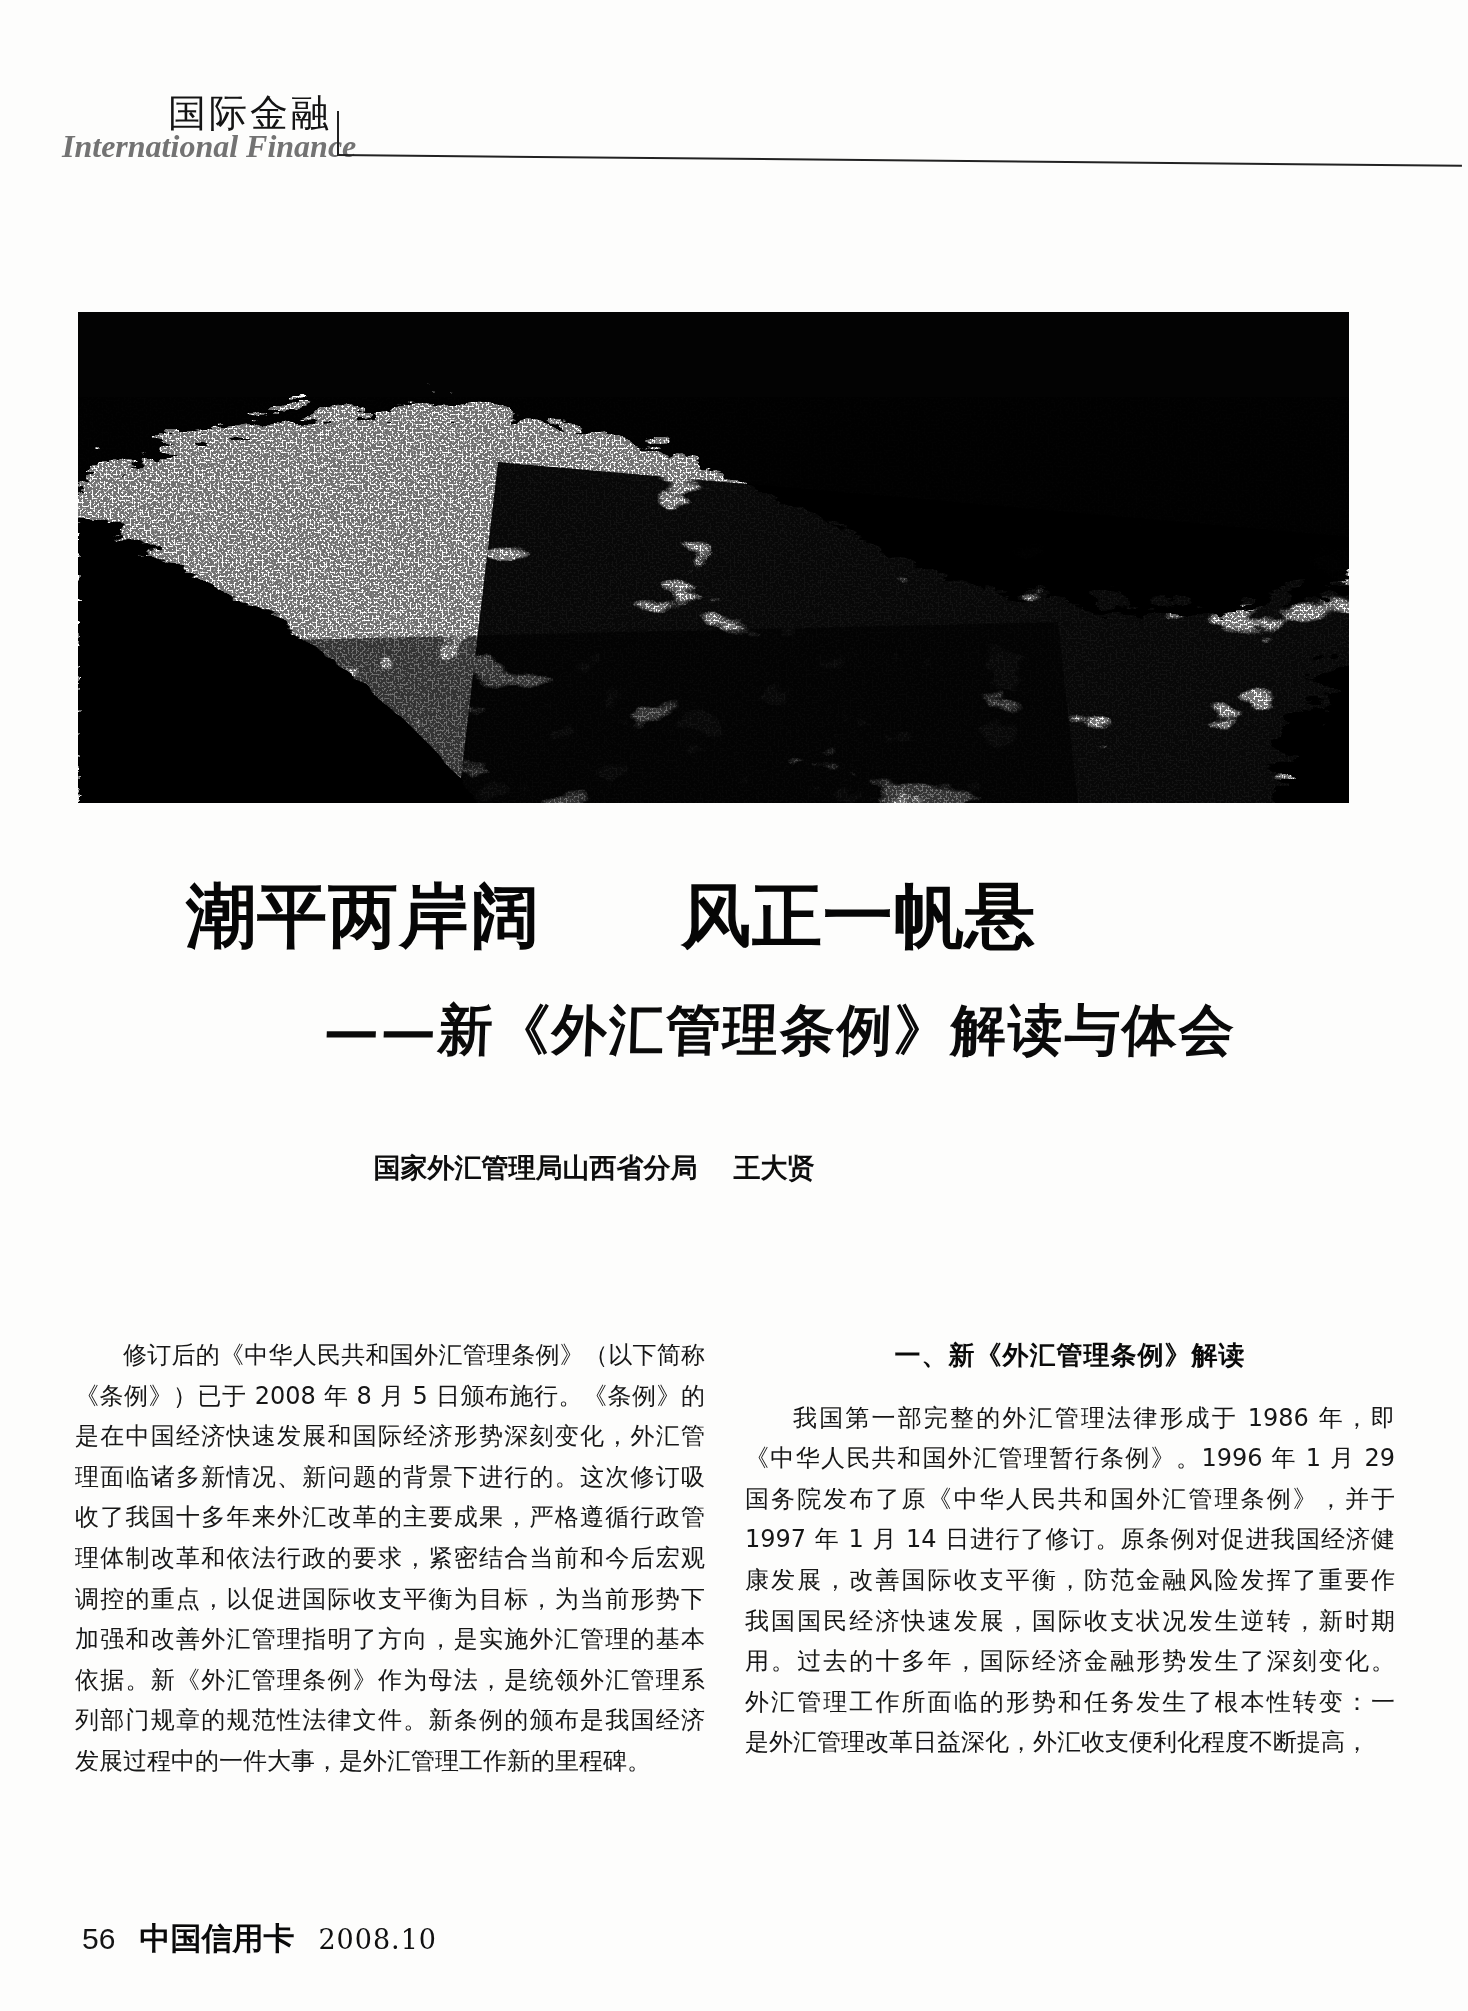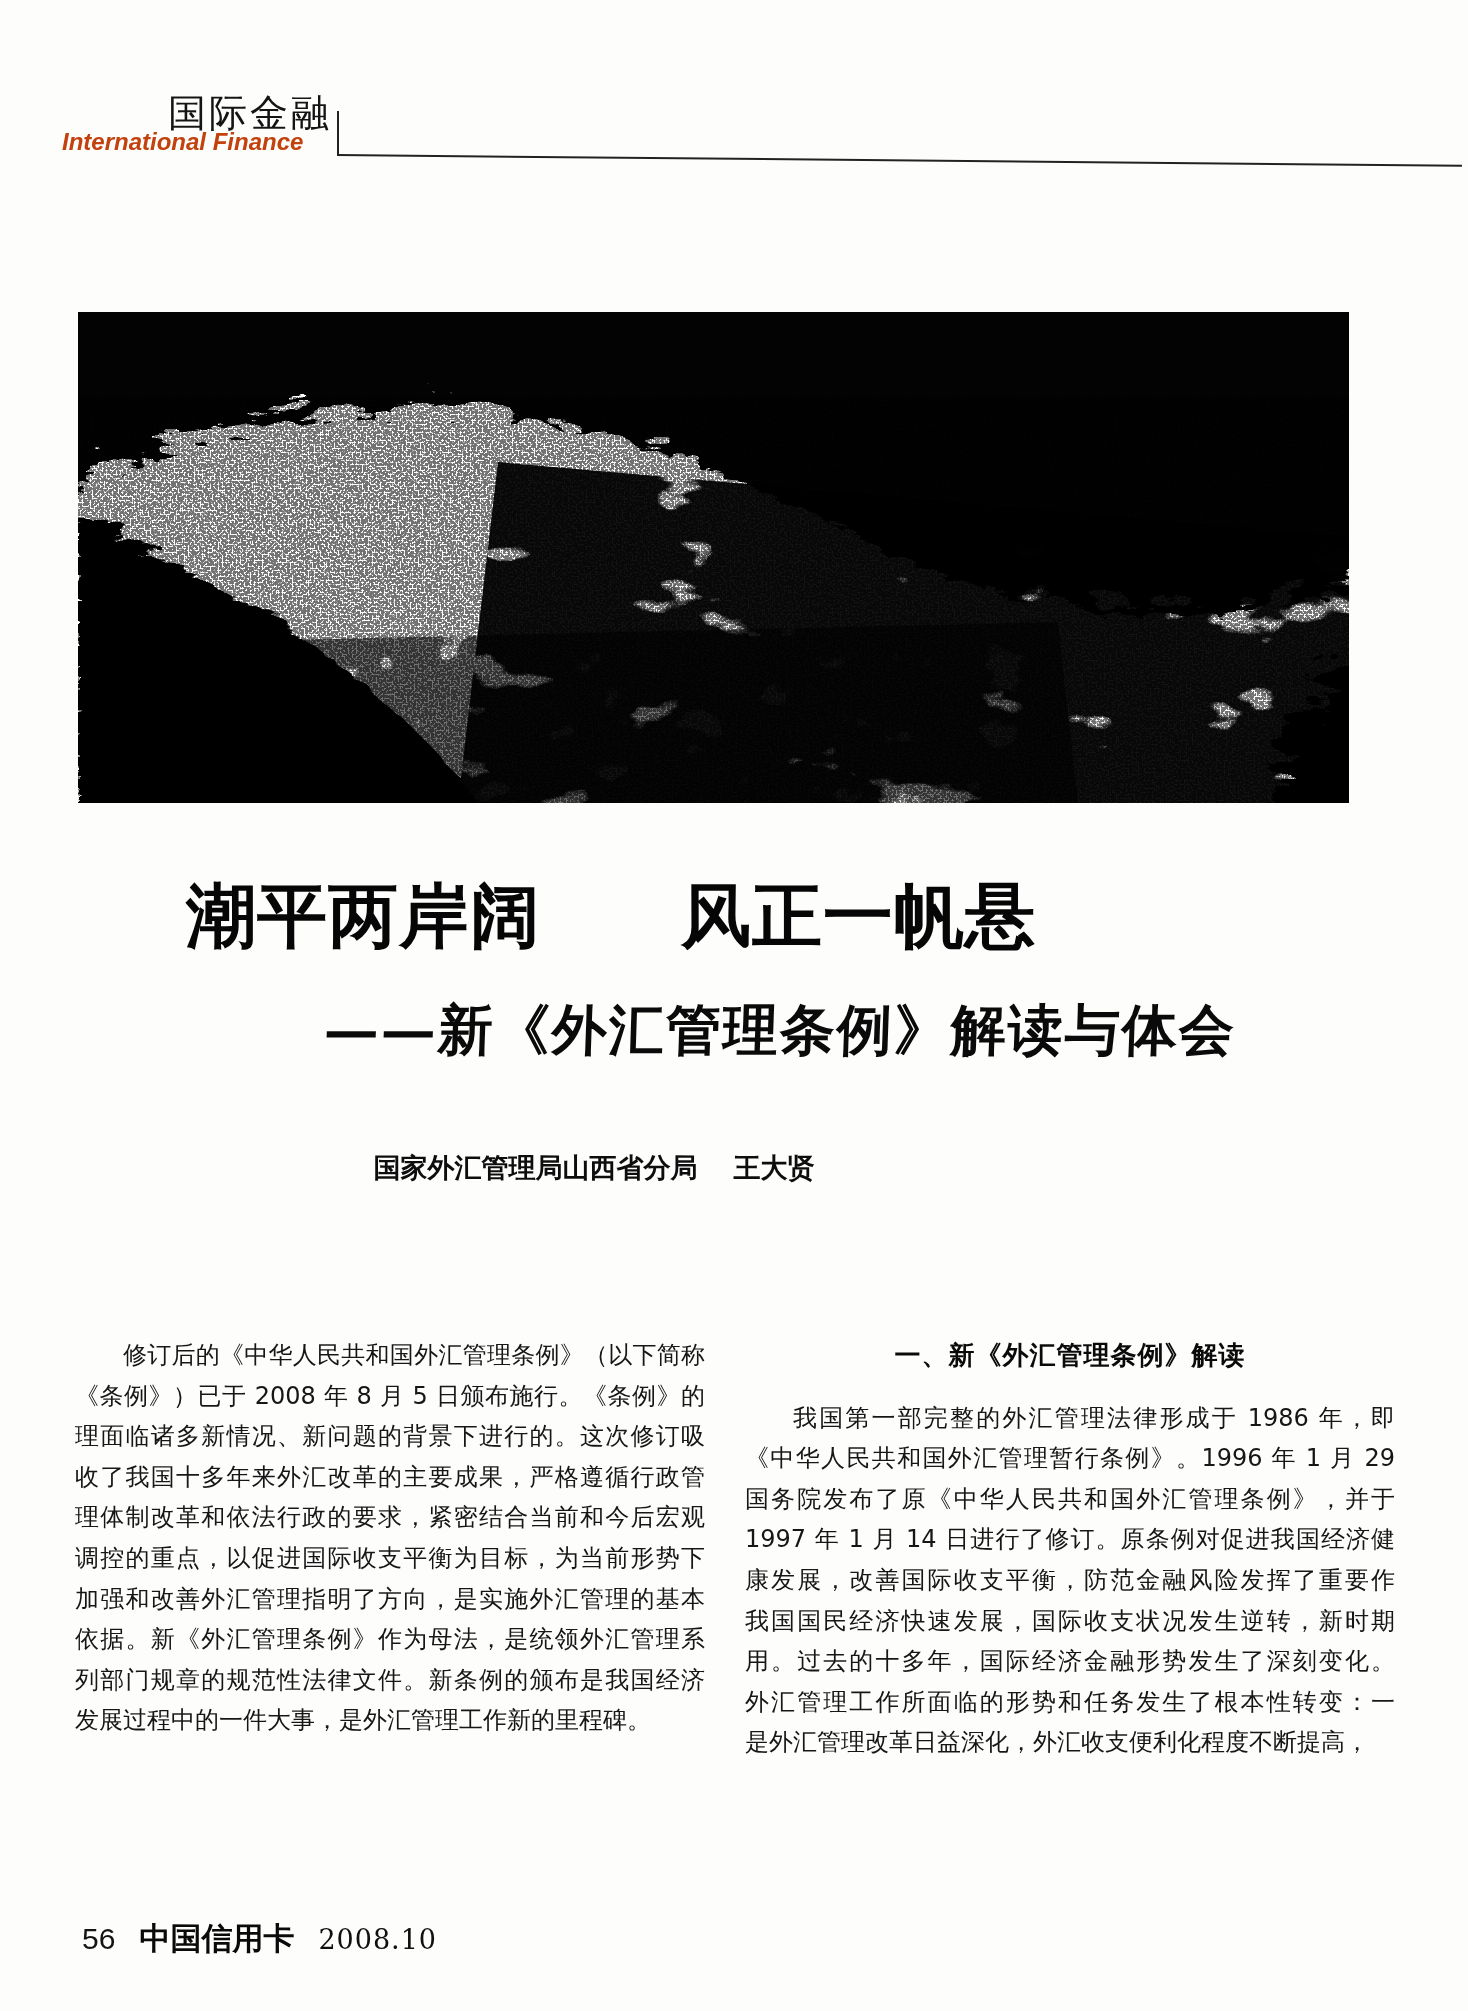--- a/index.html
+++ b/index.html
@@ -10,23 +10,23 @@
     padding-left:28px;
   }
   
   .hdr-cn{
     position:absolute;left:168px;top:88px;
     font-size:38px;letter-spacing:3px;font-weight:500;color:#141414;
     font-family:"DejaVu Sans",sans-serif;white-space:nowrap;
   }
   .hdr-en{
     position:absolute;left:62px;top:128px;
-    font-size:24px;font-weight:bold;font-style:italic;letter-spacing:0px;
-    color:#c2410c;white-space:nowrap;
-    font-family:Liberation Sans, sans-serif;
+    font-size:32px;font-weight:bold;font-style:italic;letter-spacing:0px;
+    color:#737373;white-space:nowrap;
+    font-family:Liberation Serif, serif;
   }
   .hdr-vline{
     position:absolute;left:337px;top:111px;width:2px;height:44px;background:#222;
   }
   .hdr-hline{
     position:absolute;left:337px;top:154px;width:1125px;height:2px;background:#222;
     transform:rotate(0.55deg);transform-origin:left center;
   }
   
   .photo{
@@ -130,20 +130,21 @@
   <div class="subtitle">——新《外汇管理条例》解读与体会</div>
 
   <div class="byline">
     <span>国家外汇管理局山西省分局</span>
     <span>王大贤</span>
   </div>
 
   <div class="col col-left">
     <div class="bl jl indent">修订后的《中华人民共和国外汇管理条例》（以下简称</div>
     <div class="bl jl">《条例》）已于 2008 年 8 月 5 日颁布施行。《条例》的修订</div>
+    <div class="bl jl">是在中国经济快速发展和国际经济形势深刻变化，外汇管</div>
     <div class="bl jl">理面临诸多新情况、新问题的背景下进行的。这次修订吸</div>
     <div class="bl jl">收了我国十多年来外汇改革的主要成果，严格遵循行政管</div>
     <div class="bl jl">理体制改革和依法行政的要求，紧密结合当前和今后宏观</div>
     <div class="bl jl">调控的重点，以促进国际收支平衡为目标，为当前形势下</div>
     <div class="bl jl">加强和改善外汇管理指明了方向，是实施外汇管理的基本</div>
     <div class="bl jl">依据。新《外汇管理条例》作为母法，是统领外汇管理系</div>
     <div class="bl jl">列部门规章的规范性法律文件。新条例的颁布是我国经济</div>
     <div class="bl">发展过程中的一件大事，是外汇管理工作新的里程碑。</div>
   </div>
 

